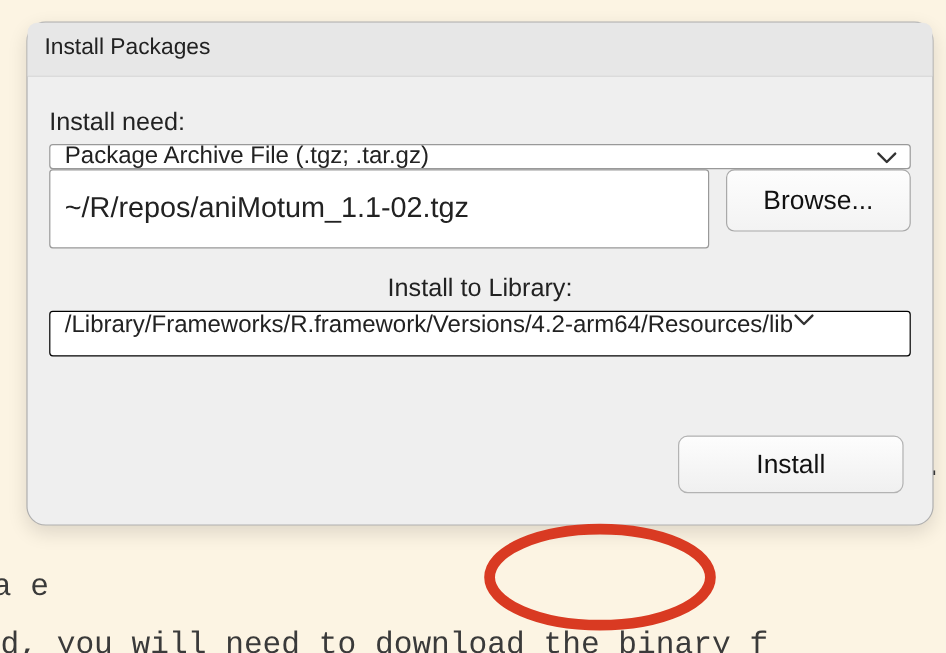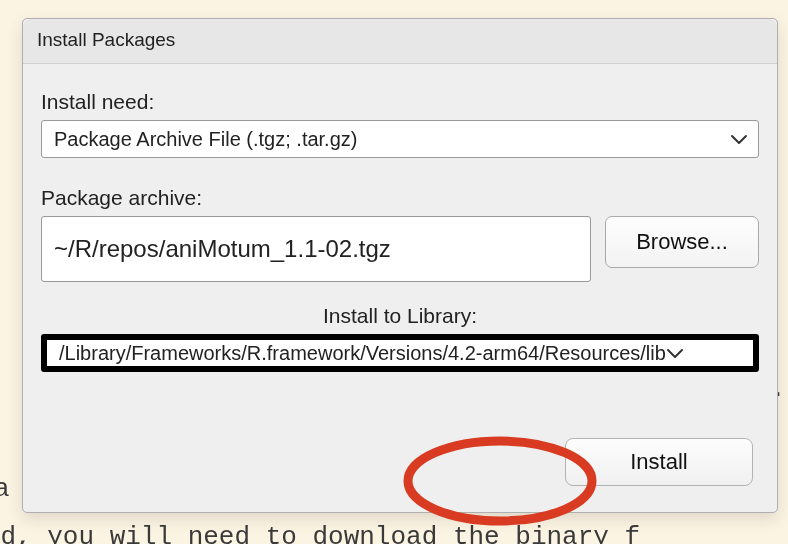--- a/index.html
+++ b/index.html
@@ -28,21 +28,21 @@
   .behind-text.line2 { top: 474px; }
   .behind-text.line3 { top: 522px; }
 
   .dialog {
     position: absolute;
     left: 22px;
     top: 18px;
     width: 754px;
     background: #EFEFEF;
     border: 1px solid #AFAFAF;
-    border-radius: 5px;
+    border-radius: 16px;
     box-shadow: 0 6px 16px rgba(0,0,0,0.12);
   }
 
   .titlebar {
     background: #E7E7E7;
     border-bottom: 1px solid #D0D0D0;
     border-top-left-radius: 8px;
     border-top-right-radius: 8px;
     padding: 10px 14px 12px 14px;
     font-size: 19px;
@@ -55,21 +55,21 @@
   .field-label {
     font-size: 21px;
     margin-bottom: 6px;
     margin-top: 14px;
   }
   .field-label:first-child { margin-top: 10px; }
 
   .select {
     box-sizing: border-box;
     width: 100%;
-    height: 38px;
+    height: 21px;
     background: #FFFFFF;
     border: 1px solid #999;
     border-radius: 3px;
     display: flex;
     align-items: center;
     padding: 0 10px 0 12px;
     font-size: 20px;
     position: relative;
     cursor: default;
   }
@@ -114,24 +114,23 @@
     color: #111;
     cursor: default;
     text-align: center;
   }
 
   .lib-select {
     box-sizing: border-box;
     width: 100%;
     height: 38px;
     background: #FFFFFF;
-    border: 6px solid #000000;
+    border: 1px solid #000000;
     border-radius: 3px;
     display: flex;
-    align-items: center;
     padding: 0 10px 0 12px;
     font-size: 20px;
     position: relative;
     white-space: nowrap;
     overflow: hidden;
   }
 
   .button-row {
     display: flex;
     justify-content: flex-end;
@@ -177,21 +176,20 @@
     <div class="field-label">Install need:</div>
     <div class="select">
       <span>Package Archive File (.tgz; .tar.gz)</span>
       <span class="chev">
         <svg width="18" height="12" viewBox="0 0 18 12">
             <polyline points="2,3 9,10 16,3" fill="none" stroke="#333" stroke-width="2" stroke-linecap="round" stroke-linejoin="round"></polyline>
           </svg>
       </span>
     </div>
 
-    <div class="field-label" style="margin-top:28px;">Package archive:</div>
     <div class="hrow">
       <div class="path-box">
         <span>~/R/repos/aniMotum_1.1-02.tgz</span>
       </div>
       <div class="browse-btn">
         <span>Browse...</span>
       </div>
     </div>
 
     <div class="field-label" style="margin-top:22px;text-align:center;">Install to Library:</div>

